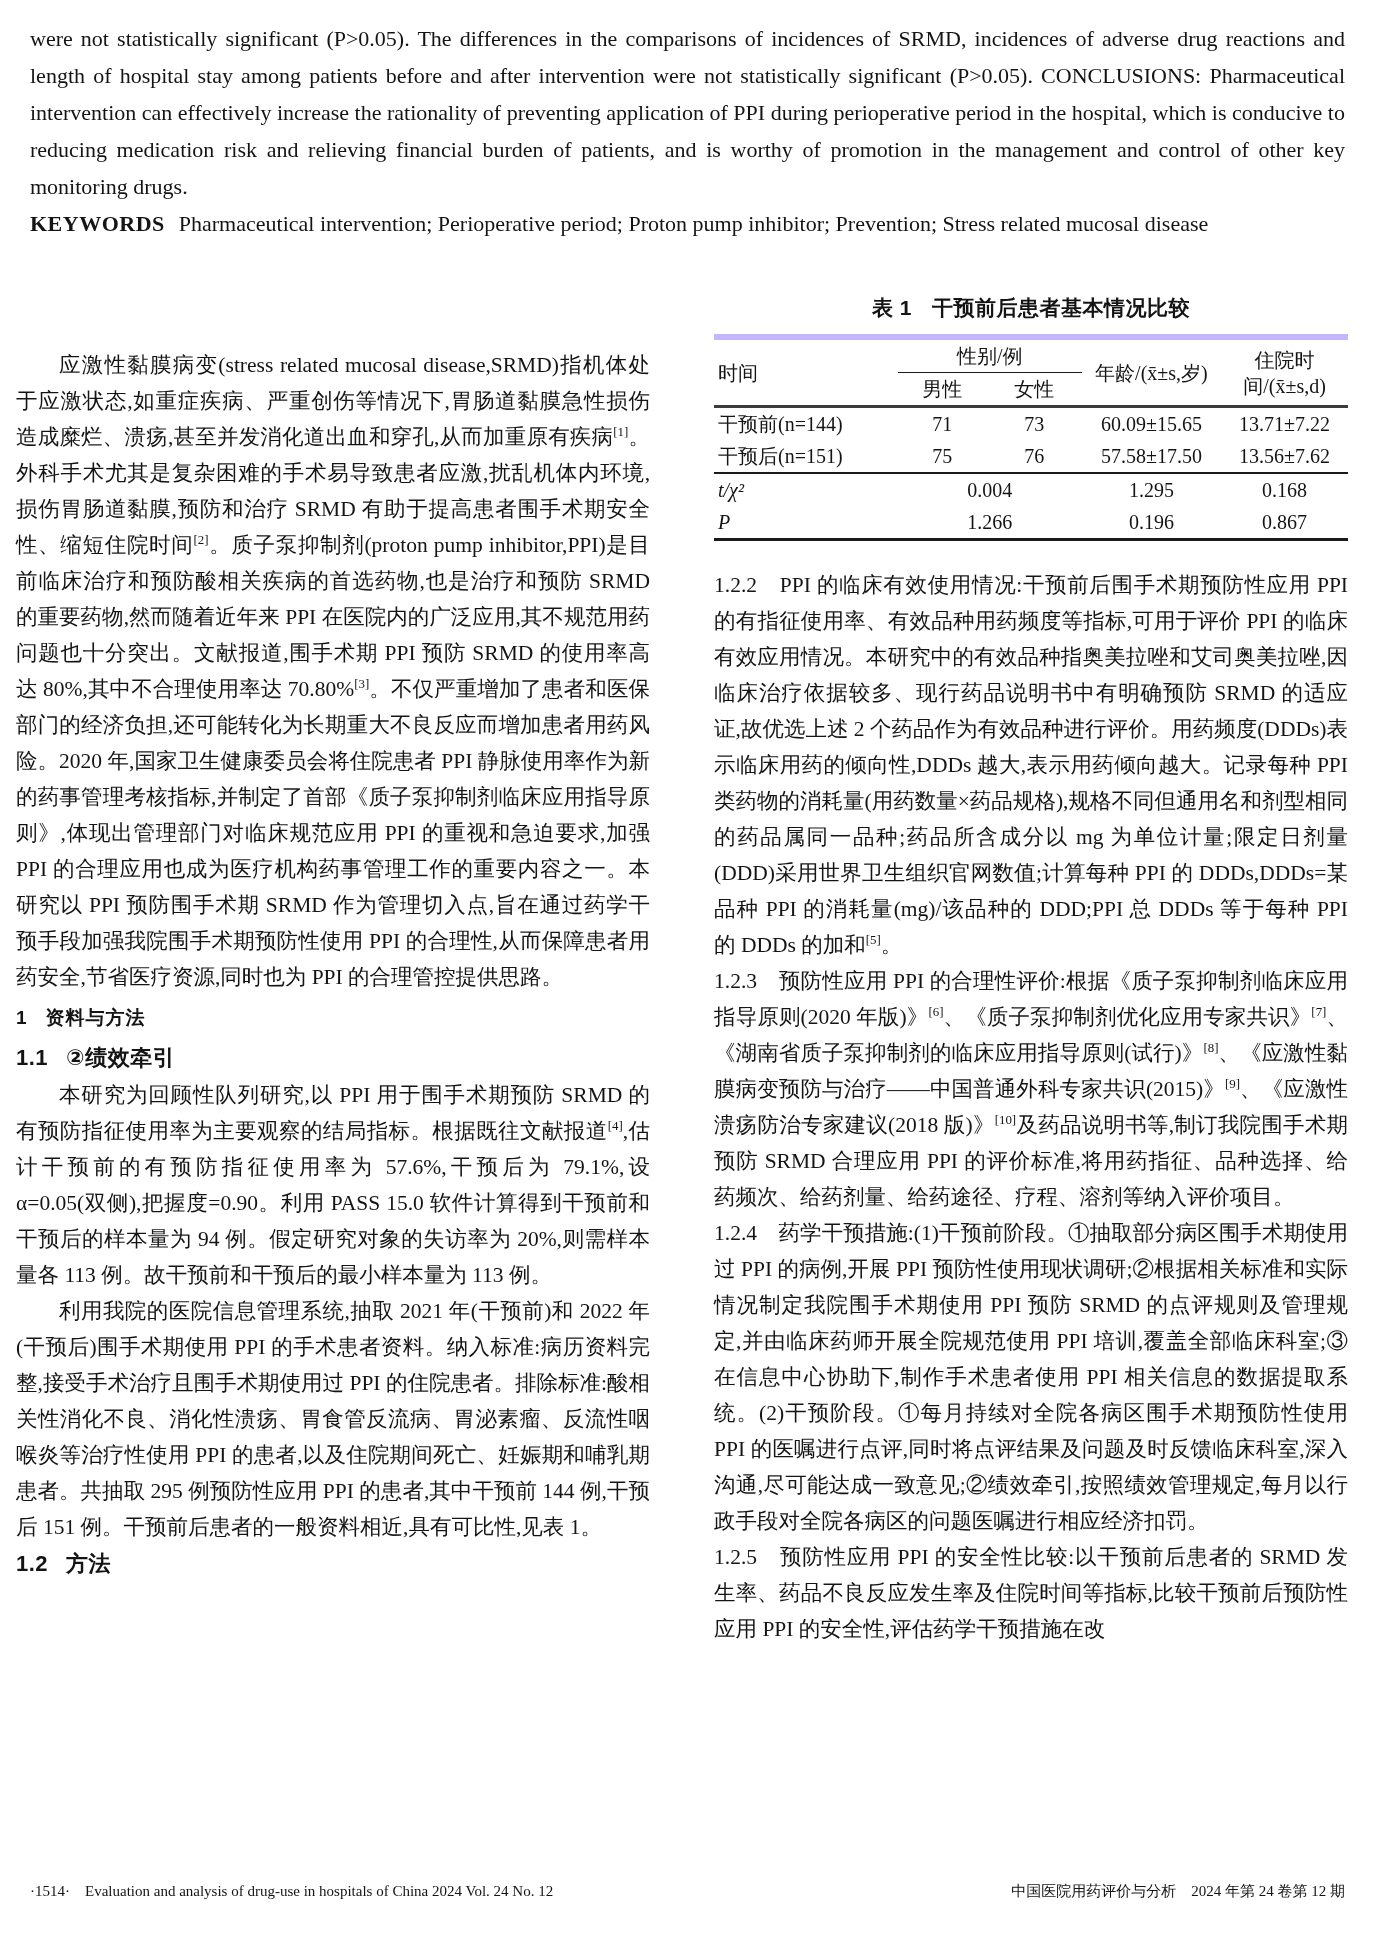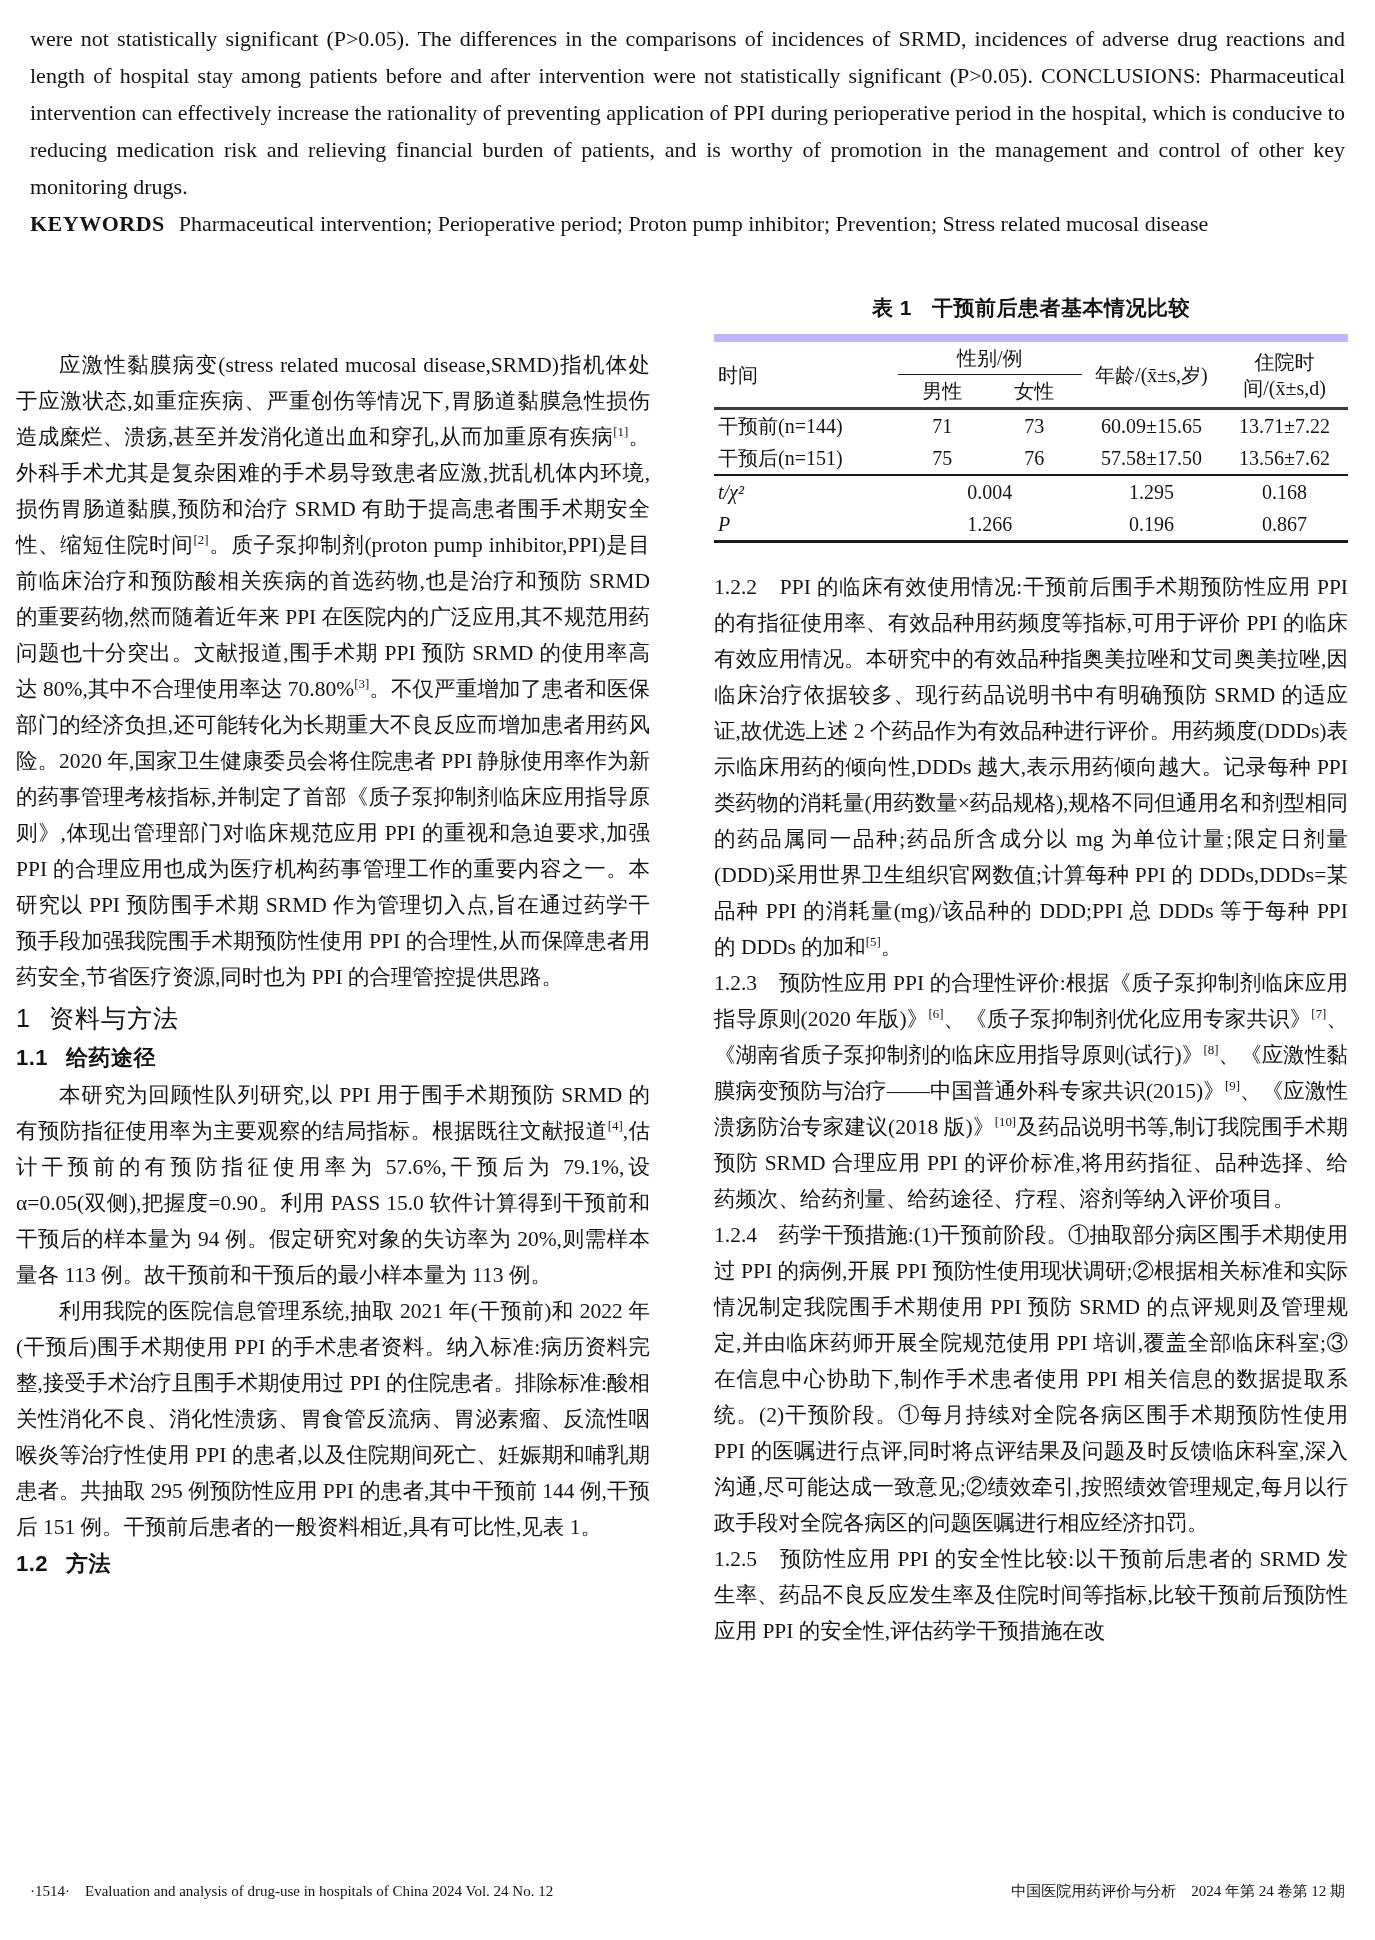--- a/index.html
+++ b/index.html
@@ -23,42 +23,42 @@
   .kw{font-weight:bold;margin-right:14px;letter-spacing:0.5px;}
 
   
   .col{position:absolute;width:634px;font-size:21.5px;line-height:36px;}
   .col-left{left:16px;top:347px;}
   .col-right{left:714px;top:288px;}
   .indent{text-indent:2em;}
 
   .h-level1{
     font-family:"Liberation Sans","DejaVu Sans",sans-serif;
-    font-weight:normal;font-size:25px;line-height:42px;margin:2px 0 0 0;
+    font-weight:bold;font-size:19px;line-height:42px;margin:2px 0 0 0;
     letter-spacing:1px;
   }
   .h-level2{
     font-family:"Liberation Sans","DejaVu Sans",sans-serif;
     font-weight:bold;font-size:22px;line-height:38px;margin:0;
     letter-spacing:0.5px;
   }
   .h-level1 .no,.h-level2 .no{margin-right:18px;}
 
   
   .table-block{margin-bottom:26px;}
   .table-title{
     text-align:center;font-weight:bold;font-size:21px;line-height:36px;
     font-family:"Liberation Sans","DejaVu Sans",sans-serif;
     margin:2px 0 8px 0;letter-spacing:0.5px;
   }
   .table-title .tno{margin-right:20px;}
   table.t1{
     width:100%;border-collapse:collapse;table-layout:fixed;
     font-size:20px;line-height:26px;
-    border-top:8px solid #c4b5fd;border-bottom:3px solid #1a1a1a;
+    border-top:6px solid #c4b5fd;border-bottom:3px solid #1a1a1a;
   }
   table.t1 thead{border-bottom:3px solid #3c3c3c;}
   table.t1 th,table.t1 td{
     font-weight:normal;padding:3px 2px;text-align:center;vertical-align:middle;
   }
   table.t1 .lbl{text-align:left;padding-left:4px;}
   th.sex-group{border-bottom:1.5px solid #1a1a1a;}
   tr.stat-first td{border-top:2px solid #1a1a1a;}
   .ital{font-style:italic;}
 
@@ -75,21 +75,21 @@
 <div class="page">
 
   <section class="abstract">
     <p class="just">were not statistically significant (P&gt;0.05). The differences in the comparisons of incidences of SRMD, incidences of adverse drug reactions and length of hospital stay among patients before and after intervention were not statistically significant (P&gt;0.05). CONCLUSIONS: Pharmaceutical intervention can effectively increase the rationality of preventing application of PPI during perioperative period in the hospital, which is conducive to reducing medication risk and relieving financial burden of patients, and is worthy of promotion in the management and control of other key monitoring drugs.</p>
     <p class="just keywords"><b class="kw">KEYWORDS</b><span>Pharmaceutical intervention; Perioperative period; Proton pump inhibitor; Prevention; Stress related mucosal disease</span></p>
   </section>
 
   <section class="col col-left">
     <p class="just indent">应激性黏膜病变(stress related mucosal disease,SRMD)指机体处于应激状态,如重症疾病、严重创伤等情况下,胃肠道黏膜急性损伤造成糜烂、溃疡,甚至并发消化道出血和穿孔,从而加重原有疾病<sup>[1]</sup>。外科手术尤其是复杂困难的手术易导致患者应激,扰乱机体内环境,损伤胃肠道黏膜,预防和治疗 SRMD 有助于提高患者围手术期安全性、缩短住院时间<sup>[2]</sup>。质子泵抑制剂(proton pump inhibitor,PPI)是目前临床治疗和预防酸相关疾病的首选药物,也是治疗和预防 SRMD 的重要药物,然而随着近年来 PPI 在医院内的广泛应用,其不规范用药问题也十分突出。文献报道,围手术期 PPI 预防 SRMD 的使用率高达 80%,其中不合理使用率达 70.80%<sup>[3]</sup>。不仅严重增加了患者和医保部门的经济负担,还可能转化为长期重大不良反应而增加患者用药风险。2020 年,国家卫生健康委员会将住院患者 PPI 静脉使用率作为新的药事管理考核指标,并制定了首部《质子泵抑制剂临床应用指导原则》,体现出管理部门对临床规范应用 PPI 的重视和急迫要求,加强 PPI 的合理应用也成为医疗机构药事管理工作的重要内容之一。本研究以 PPI 预防围手术期 SRMD 作为管理切入点,旨在通过药学干预手段加强我院围手术期预防性使用 PPI 的合理性,从而保障患者用药安全,节省医疗资源,同时也为 PPI 的合理管控提供思路。</p>
     <h2 class="h-level1"><span class="no">1</span><span>资料与方法</span></h2>
-    <h3 class="h-level2"><span class="no">1.1</span><span>给药途径</span></h3>
+    <h3 class="h-level2"><span class="no">1.1</span><span>②绩效牵引</span></h3>
     <p class="just indent">本研究为回顾性队列研究,以 PPI 用于围手术期预防 SRMD 的有预防指征使用率为主要观察的结局指标。根据既往文献报道<sup>[4]</sup>,估计干预前的有预防指征使用率为 57.6%,干预后为 79.1%,设 α=0.05(双侧),把握度=0.90。利用 PASS 15.0 软件计算得到干预前和干预后的样本量为 94 例。假定研究对象的失访率为 20%,则需样本量各 113 例。故干预前和干预后的最小样本量为 113 例。</p>
     <p class="just indent">利用我院的医院信息管理系统,抽取 2021 年(干预前)和 2022 年(干预后)围手术期使用 PPI 的手术患者资料。纳入标准:病历资料完整,接受手术治疗且围手术期使用过 PPI 的住院患者。排除标准:酸相关性消化不良、消化性溃疡、胃食管反流病、胃泌素瘤、反流性咽喉炎等治疗性使用 PPI 的患者,以及住院期间死亡、妊娠期和哺乳期患者。共抽取 295 例预防性应用 PPI 的患者,其中干预前 144 例,干预后 151 例。干预前后患者的一般资料相近,具有可比性,见表 1。</p>
     <h3 class="h-level2"><span class="no">1.2</span><span>方法</span></h3>
   </section>
 
   <section class="col col-right">
     <div class="table-block">
       <div class="table-title"><span class="tno">表 1</span><span>干预前后患者基本情况比较</span></div>
       <table class="t1">
         <colgroup>

